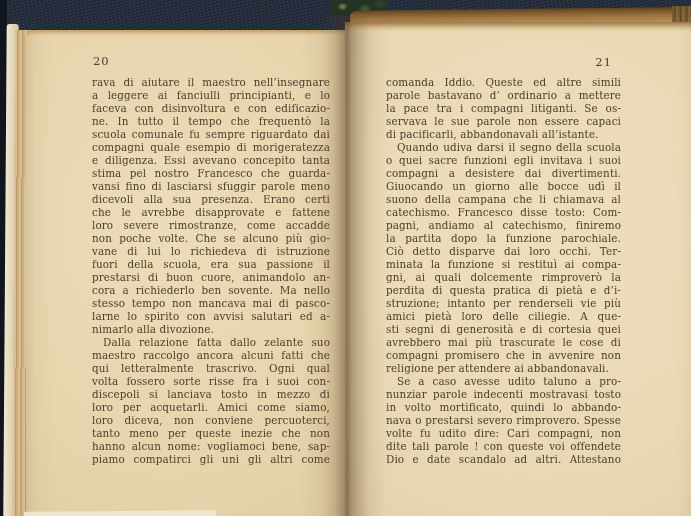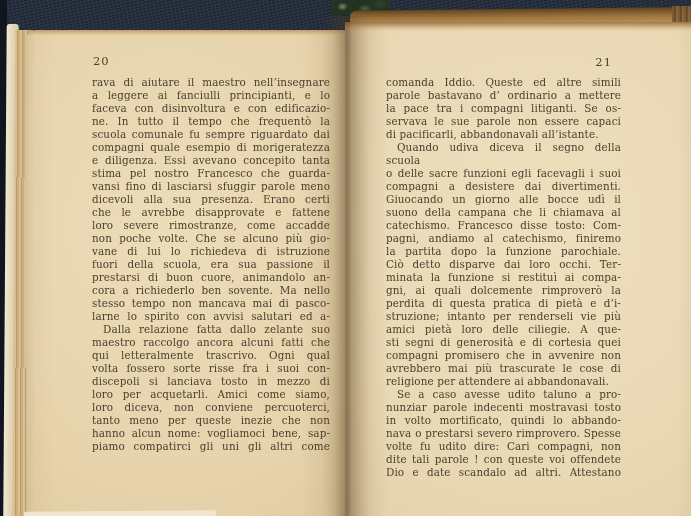--- a/index.html
+++ b/index.html
@@ -136,20 +136,21 @@
           <div class="line">dicevoli alla sua presenza. Erano certi</div>
           <div class="line">che le avrebbe disapprovate e fattene</div>
           <div class="line">loro severe rimostranze, come accadde</div>
           <div class="line">non poche volte. Che se alcuno più gio-</div>
           <div class="line">vane di lui lo richiedeva di istruzione</div>
           <div class="line">fuori della scuola, era sua passione il</div>
           <div class="line">prestarsi di buon cuore, animandolo an-</div>
           <div class="line">cora a richiederlo ben sovente. Ma nello</div>
           <div class="line">stesso tempo non mancava mai di pasco-</div>
           <div class="line">larne lo spirito con avvisi salutari ed a-</div>
+          <div class="line endline">nimarlo alla divozione.</div>
         </div>
         <div class="para indent">
           <div class="line">Dalla relazione fatta dallo zelante suo</div>
           <div class="line">maestro raccolgo ancora alcuni fatti che</div>
           <div class="line">qui letteralmente trascrivo. Ogni qual</div>
           <div class="line">volta fossero sorte risse fra i suoi con-</div>
           <div class="line">discepoli si lanciava tosto in mezzo di</div>
           <div class="line">loro per acquetarli. Amici come siamo,</div>
           <div class="line">loro diceva, non conviene percuoterci,</div>
           <div class="line">tanto meno per queste inezie che non</div>
@@ -165,37 +166,37 @@
     <div class="pagenum pagenum-right">21</div>
     <div class="textcol">
         <div class="para">
           <div class="line">comanda Iddio. Queste ed altre simili</div>
           <div class="line">parole bastavano d’ ordinario a mettere</div>
           <div class="line">la pace tra i compagni litiganti. Se os-</div>
           <div class="line">servava le sue parole non essere capaci</div>
           <div class="line endline">di pacificarli, abbandonavali all’istante.</div>
         </div>
         <div class="para indent">
-          <div class="line">Quando udiva diceva il segno della scuola</div>
-          <div class="line">o delle sacre funzioni egli facevagli i suoi</div>
+          <div class="line">Quando udiva darsi il segno della scuola</div>
+          <div class="line">o quei sacre funzioni egli invitava i suoi</div>
           <div class="line">compagni a desistere dai divertimenti.</div>
           <div class="line">Giuocando un giorno alle bocce udì il</div>
           <div class="line">suono della campana che li chiamava al</div>
           <div class="line">catechismo. Francesco disse tosto: Com-</div>
           <div class="line">pagni, andiamo al catechismo, finiremo</div>
           <div class="line">la partita dopo la funzione parochiale.</div>
           <div class="line">Ciò detto disparve dai loro occhi. Ter-</div>
           <div class="line">minata la funzione si restituì ai compa-</div>
           <div class="line">gni, ai quali dolcemente rimproverò la</div>
           <div class="line">perdita di questa pratica di pietà e d’i-</div>
           <div class="line">struzione; intanto per renderseli vie più</div>
           <div class="line">amici pietà loro delle ciliegie. A que-</div>
           <div class="line">sti segni di generosità e di cortesia quei</div>
+          <div class="line">avrebbero mai più trascurate le cose di</div>
           <div class="line">compagni promisero che in avvenire non</div>
-          <div class="line">avrebbero mai più trascurate le cose di</div>
           <div class="line endline">religione per attendere ai abbandonavali.</div>
         </div>
         <div class="para indent">
           <div class="line">Se a caso avesse udito taluno a pro-</div>
           <div class="line">nunziar parole indecenti mostravasi tosto</div>
           <div class="line">in volto mortificato, quindi lo abbando-</div>
           <div class="line">nava o prestarsi severo rimprovero. Spesse</div>
           <div class="line">volte fu udito dire: Cari compagni, non</div>
           <div class="line">dite tali parole ! con queste voi offendete</div>
           <div class="line">Dio e date scandalo ad altri. Attestano</div>

